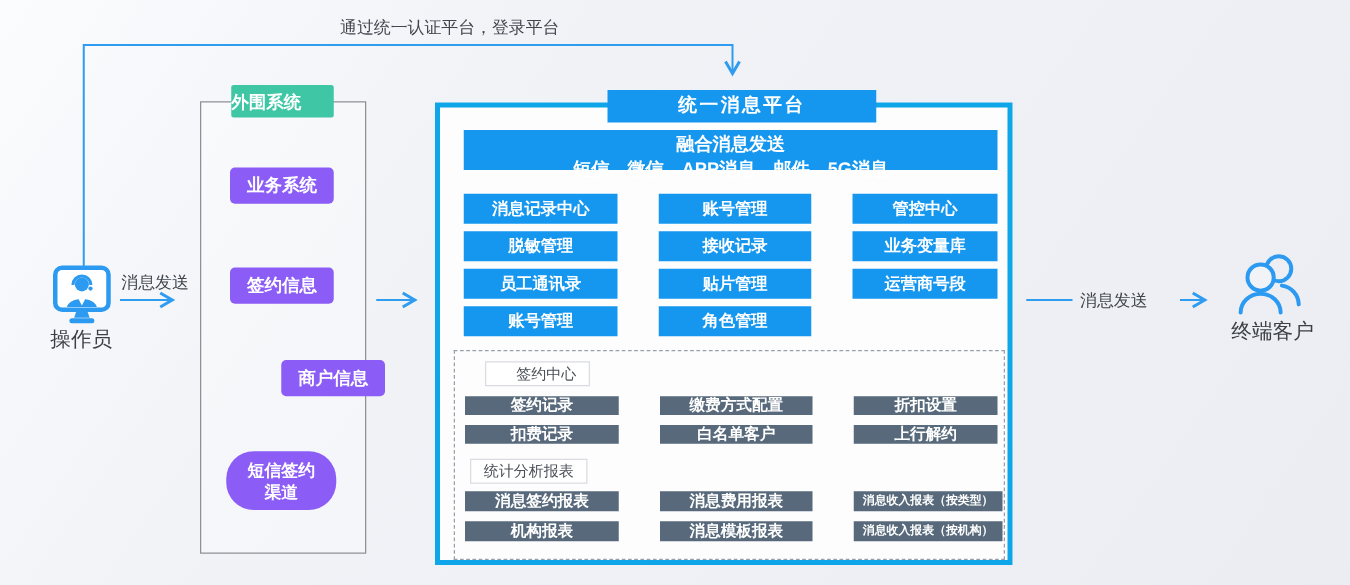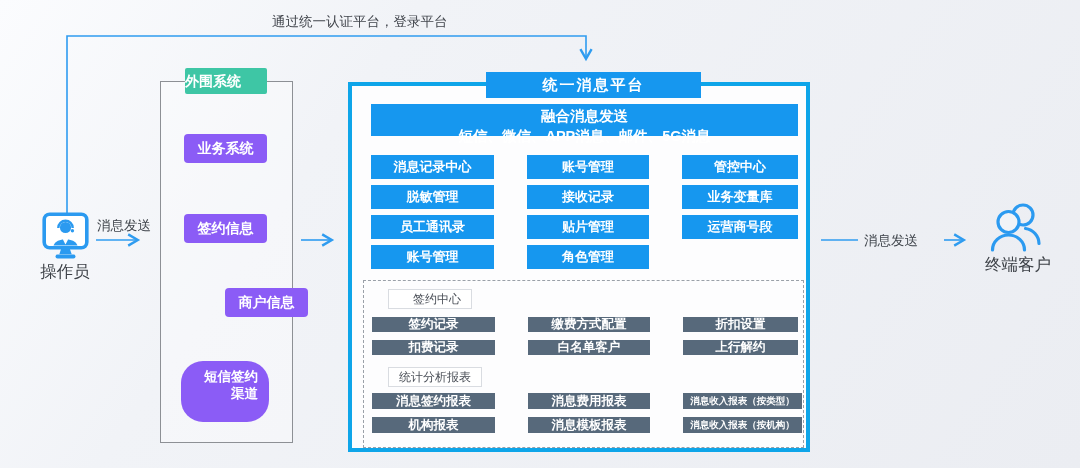--- a/index.html
+++ b/index.html
@@ -33,22 +33,22 @@
     background: #3ec6a5; color: #ffffff; font-size: 14px; font-weight: bold;
     text-align: left; line-height: 26px; border-radius: 2px;
   }
   .gbtn {
     position: absolute; background: #8b5cf6; color: #fff; font-weight: bold;
     font-size: 14px; text-align: center; border-radius: 4px;
   }
   .gbtn-0 { left: 184px; top: 134px; width: 83px; height: 29px; line-height: 29px; }
   .gbtn-1 { left: 184px; top: 214px; width: 83px; height: 29px; line-height: 29px; }
   .gbtn-2 { left: 184px; top: 288px; width: 83px; height: 29px; line-height: 29px; margin-left: 41px; }
-  .gbtn-3 { left: 181px; top: 361px; width: 88px; height: 61px; border-radius: 22px;
-            padding: 7px 11px 0 11px; line-height: 17px; font-size: 13.5px; text-align: right; }
+  .gbtn-3 { left: 181px; top: 361px; width: 88px; height: 47px; border-radius: 22px;
+            padding: 7px 11px 0 11px; line-height: 17px; font-size: 13.5px; }
 
   
   .platform-box {
     position: absolute; left: 348px; top: 82px; width: 462px; height: 370px;
     background: #fdfdfe; border: 4px solid #0ea5e9;
   }
   .platform-title {
     position: absolute; left: 134px; top: -14px; width: 215px; height: 26px;
     background: #1697ef; color: #fff; font-size: 15px; font-weight: bold;
     letter-spacing: 2px; text-align: center; line-height: 26px;
@@ -70,21 +70,21 @@
   .dashed-box {
     position: absolute; left: 11px; top: 194px; width: 441px; height: 168px;
     border: 1px dashed #9aa0a8;
   }
   .section-label {
     position: absolute; background: #ffffff; border: 1px solid #d9dce1;
     color: #4a4f57; font-size: 12px; line-height: 16px; padding: 1px 10px;
     white-space: nowrap;
   }
   .sign-label { left: 24px; top: 8px; padding-left: 24px; }
-  .reports-label { left: 24px; top: 86px; }
+  .reports-label { left: 12px; top: 86px; }
   .dark-grid {
     position: absolute; width: 426px;
     display: grid; grid-template-columns: 123px 122px 115px;
     justify-content: space-between;
   }
   .sign-grid { left: 8px; top: 36px; grid-auto-rows: 15px; row-gap: 8px; }
   .report-grid { left: 8px; top: 112px; width: 430px; grid-auto-rows: 16px; row-gap: 7.5px;
                  grid-template-columns: 123px 122px 119px; }
   .dbtn {
     background: #57697b; color: #fff; font-weight: bold; font-size: 12.5px;

